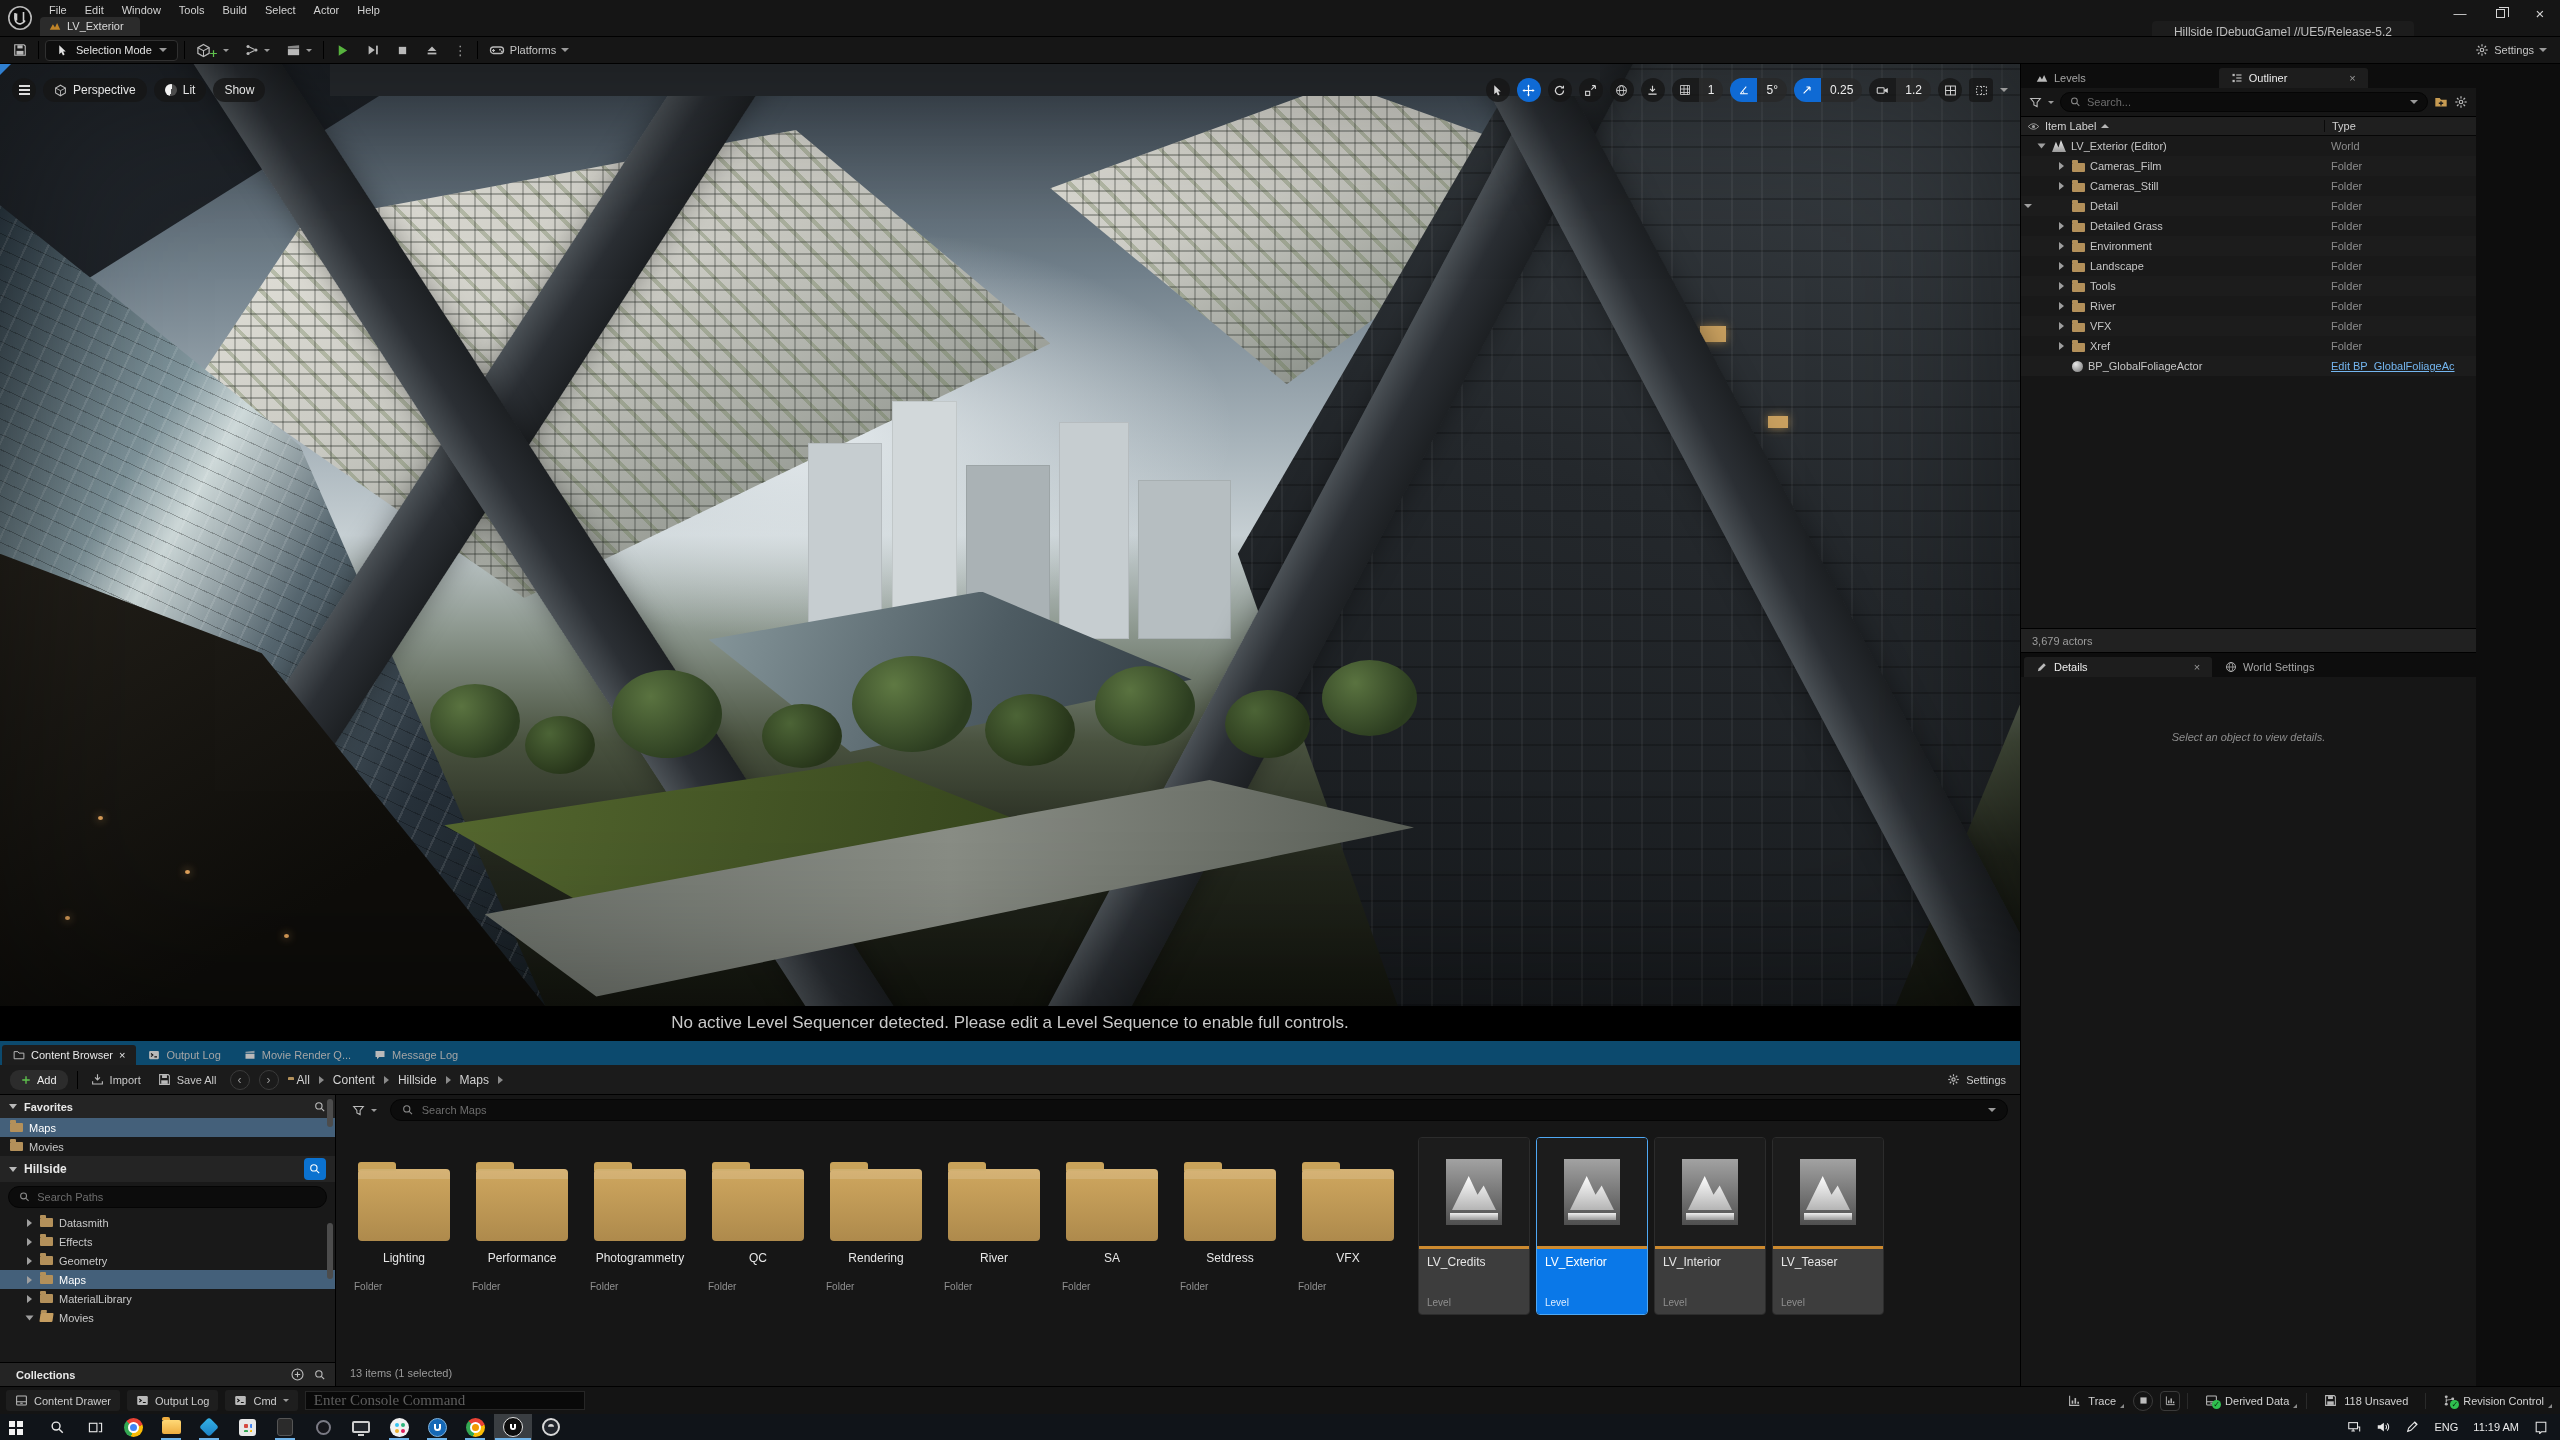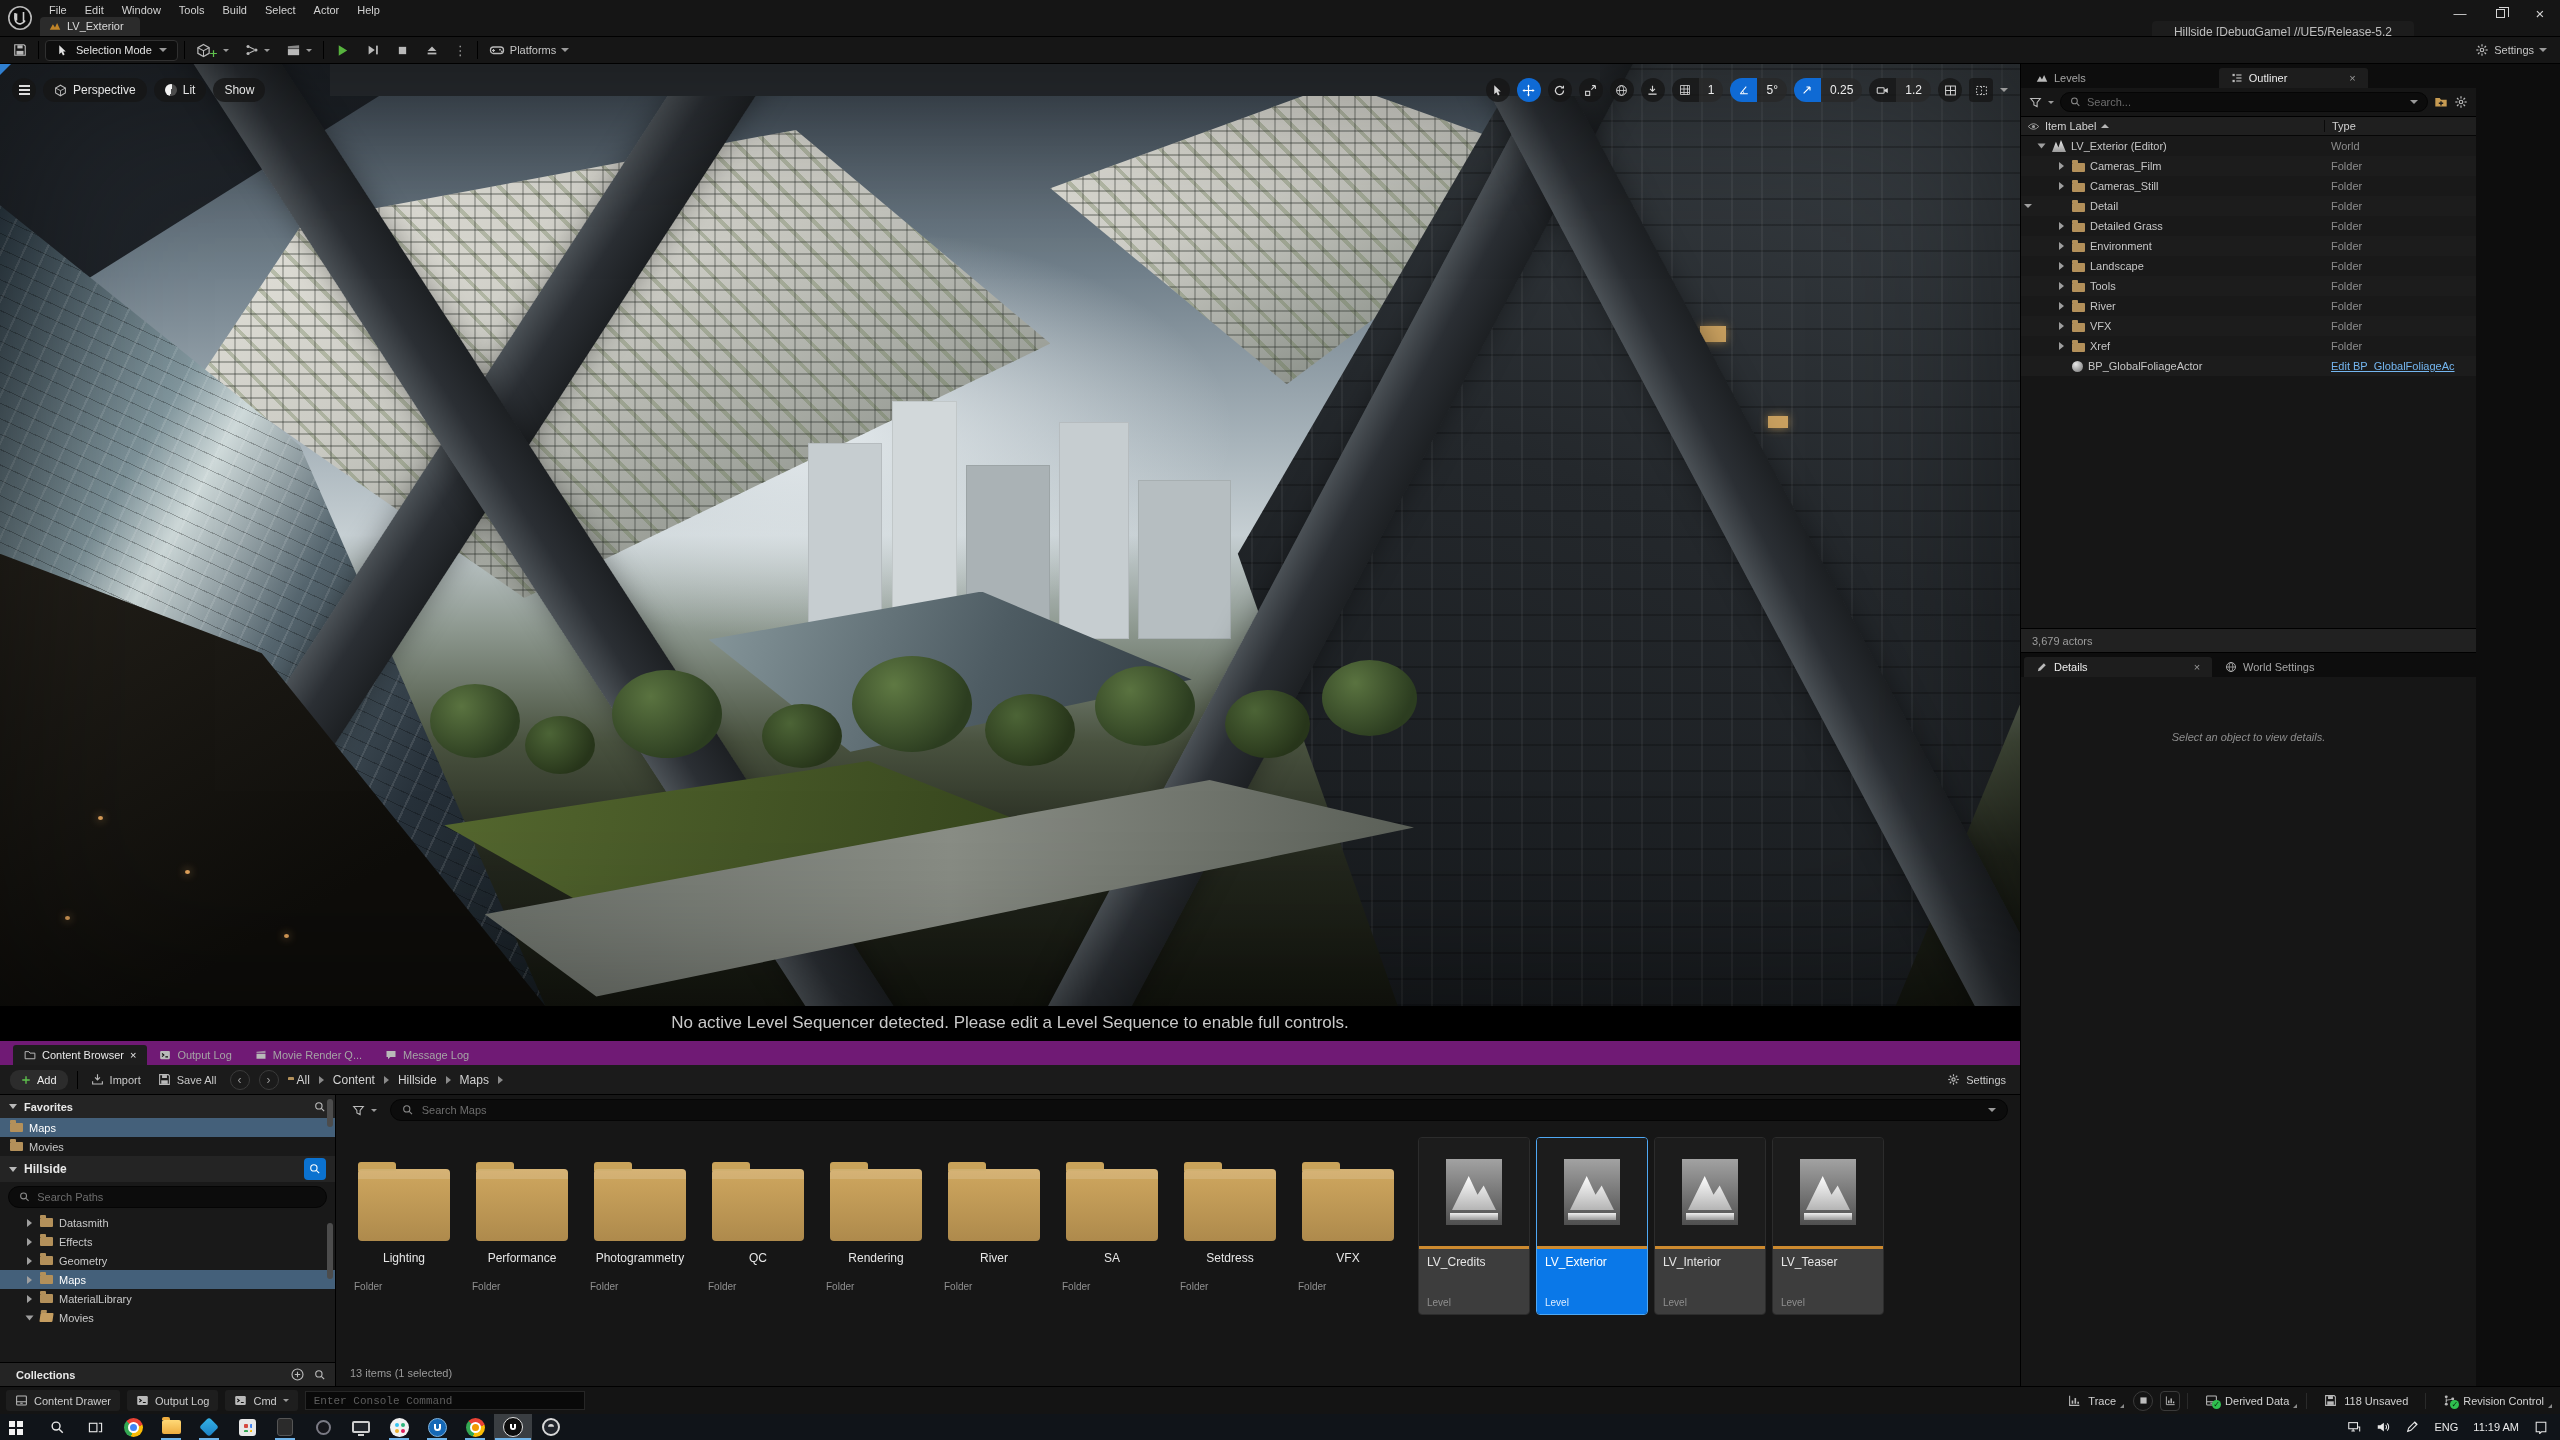--- a/index.html
+++ b/index.html
@@ -132,21 +132,21 @@
   .ricon.bp{width:11px;height:11px;border-radius:50%;background:radial-gradient(circle at 35% 30%,#e8e8e8,#6f6f6f)}
   .rtype{width:152px;color:#8b8b8b;padding-left:7px;white-space:nowrap;overflow:hidden}
   .rtype.link{color:#74b6f0;text-decoration:underline}
   .ofill{flex:1}
   .ofoot{height:24px;background:#212121;border-top:1px solid #000;display:flex;align-items:center;padding:0 11px;color:#9d9d9d;flex:none}
   .details-sect{flex:1;display:flex;flex-direction:column;background:#161616;border-top:1px solid #000}
   .dbody{flex:1;display:flex;justify-content:center;padding-top:54px;color:#8d8d8d;font-style:italic}
 
   
   .dock{height:346px;display:flex;flex-direction:column;background:#161616;border-top:1px solid #000;flex:none}
-  .dtabs{height:24px;background:#701a75;display:flex;align-items:flex-end;gap:1px;padding-left:13px;flex:none}
+  .dtabs{height:24px;background:#0c4a6e;display:flex;align-items:flex-end;gap:1px;padding-left:2px;flex:none}
   .dtab{padding:4px 11px;display:flex;gap:6px;align-items:center;color:#a5a5a5}
   .dtab.active{background:#1d1d1d;color:#e8e8e8;border-radius:3px 3px 0 0}
   .cbtool{height:30px;display:flex;align-items:center;gap:9px;padding:0 10px;background:#1b1b1b;border-bottom:1px solid #000;flex:none}
   .addbtn{background:#2c2c2c;border-radius:9px;padding:4px 11px;display:flex;gap:6px;align-items:center;color:#ececec}
   .flatbtn{display:flex;align-items:center;gap:6px;color:#c9c9c9;padding:2px 4px}
   .navcirc{width:20px;height:20px;border-radius:50%;border:1px solid #3a3a3a;display:flex;align-items:center;justify-content:center;color:#9a9a9a;font-size:12px}
   .crumbs{display:flex;align-items:center;gap:9px;color:#d2d2d2;font-size:12px}
   .crumb-sep{width:0;height:0;border-top:4px solid transparent;border-bottom:4px solid transparent;border-left:5px solid #8a8a8a}
   .cbbody{flex:1;display:flex;min-height:0}
   .cbside{width:336px;border-right:1px solid #000;display:flex;flex-direction:column;background:#191919;position:relative}
@@ -188,21 +188,21 @@
   .lvl.sel{border-color:#4fa8f4}
   .lvl.sel .linfo{background:#0a78e8}
   .lvl.sel .tname{color:#fff}
   .lvl.sel .ttype{color:#dcecff}
   .gridfoot{height:26px;display:flex;align-items:center;padding:0 14px;color:#9a9a9a;flex:none}
 
   
   .statusbar{height:28px;background:#141414;border-top:1px solid #000;display:flex;align-items:center;padding:0 6px;gap:7px;flex:none}
   .sbtn{display:flex;align-items:center;gap:6px;color:#cccccc;padding:4px 9px;background:#1e1e1e;border-radius:3px}
   .console{width:280px;height:19px;background:#090909;border:1px solid #262626;display:flex;align-items:center;padding:0 8px}
-  .console input{font-family:Liberation Mono, monospace;color:#8a8a8a;font-size:11px}
+  .console input{font-family:Liberation Serif, serif;color:#8a8a8a;font-size:15px}
   .console input::placeholder{color:#5e5e5e}
   .sgroup{display:flex;align-items:center;gap:7px;padding:3px 10px;color:#d2d2d2;position:relative}
   .fold-corner{position:absolute;right:2px;bottom:2px;width:0;height:0;border-left:4px solid transparent;border-bottom:4px solid #8a8a8a}
   .ssep{width:1px;height:16px;background:#2a2a2a}
   .gbadge{position:absolute;width:9px;height:9px;border-radius:50%;background:#2fbf4f;color:#04220c;font-size:8px;line-height:9px;text-align:center;right:-3px;bottom:-2px}
   .relic{position:relative}
 
   
   .taskbar{height:26px;background:#101419;display:flex;align-items:stretch;flex:none}
   .tcell{width:38px;display:flex;align-items:center;justify-content:center;position:relative}

